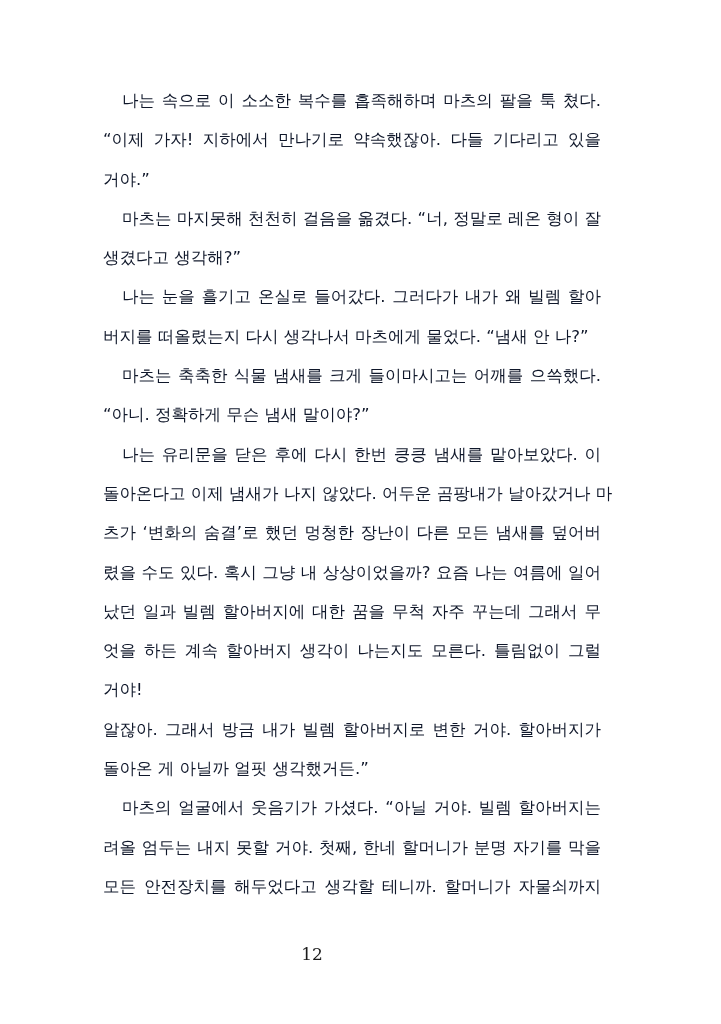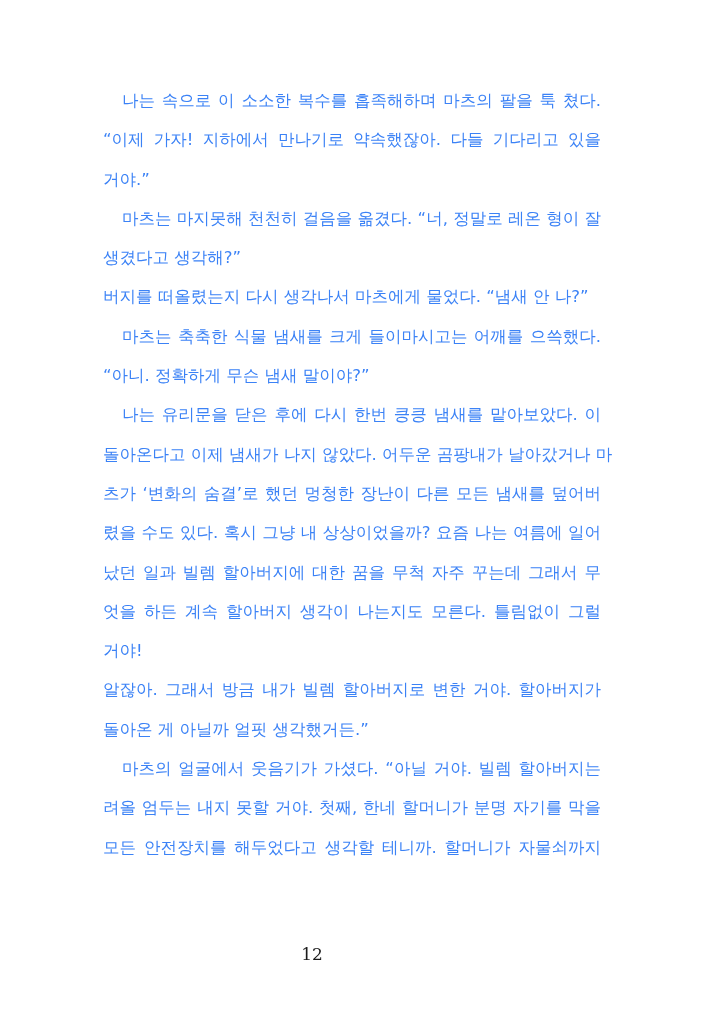--- a/index.html
+++ b/index.html
@@ -3,21 +3,21 @@
 <meta charset="utf-8">
 <style>
   html, body { margin: 0; padding: 0; background: #ffffff; }
   body { width: 721px; height: 1024px; position: relative; overflow: hidden; }
   .page {
     position: absolute; left: 0; top: 0; width: 721px; height: 1024px; background: #ffffff;
   }
   .text-block {
     position: absolute; left: 103px; top: 81px; width: 498px;
     font-family: "DejaVu Sans", sans-serif;
-    font-size: 16.5px; color: #3b82f6;
+    font-size: 16.5px; color: #0f172a;
   }
   .line {
     height: 39.3px; line-height: 39.3px; white-space: nowrap;
     text-align: justify; text-align-last: justify;
   }
   .line.indent { padding-left: 19px; }
   .line.last { text-align-last: left; }
   .page-number {
     position: absolute; left: 0; width: 624px; top: 944px; text-align: center;
     font-family: "DejaVu Serif", serif; font-size: 17px; color: #1a1a1a;
@@ -26,20 +26,21 @@
 </head>
 <body>
 
 <div class="page">
   <div class="text-block">
     <div class="line indent">나는 속으로 이 소소한 복수를 흡족해하며 마츠의 팔을 툭 쳤다.</div>
     <div class="line">“이제 가자!  지하에서 만나기로 약속했잖아. 다들 기다리고 있을</div>
     <div class="line last">거야.”</div>
     <div class="line indent">마츠는 마지못해 천천히 걸음을 옮겼다. “너, 정말로 레온 형이 잘</div>
     <div class="line last">생겼다고 생각해?”</div>
+    <div class="line indent">나는 눈을 흘기고 온실로 들어갔다. 그러다가 내가 왜 빌렘 할아</div>
     <div class="line last">버지를 떠올렸는지 다시 생각나서 마츠에게 물었다. “냄새 안 나?”</div>
     <div class="line indent">마츠는 축축한 식물 냄새를 크게 들이마시고는 어깨를 으쓱했다.</div>
     <div class="line last">“아니. 정확하게 무슨 냄새 말이야?”</div>
     <div class="line indent">나는 유리문을 닫은 후에 다시 한번 킁킁 냄새를 맡아보았다. 이</div>
     <div class="line">돌아온다고 이제 냄새가 나지 않았다. 어두운 곰팡내가 날아갔거나 마</div>
     <div class="line">츠가 ‘변화의 숨결’로 했던 멍청한 장난이 다른 모든 냄새를 덮어버</div>
     <div class="line">렸을 수도 있다. 혹시 그냥 내 상상이었을까? 요즘 나는 여름에 일어</div>
     <div class="line">났던 일과 빌렘 할아버지에 대한 꿈을 무척 자주 꾸는데 그래서 무</div>
     <div class="line">엇을 하든 계속 할아버지 생각이 나는지도 모른다. 틀림없이 그럴</div>
     <div class="line last">거야!</div>

